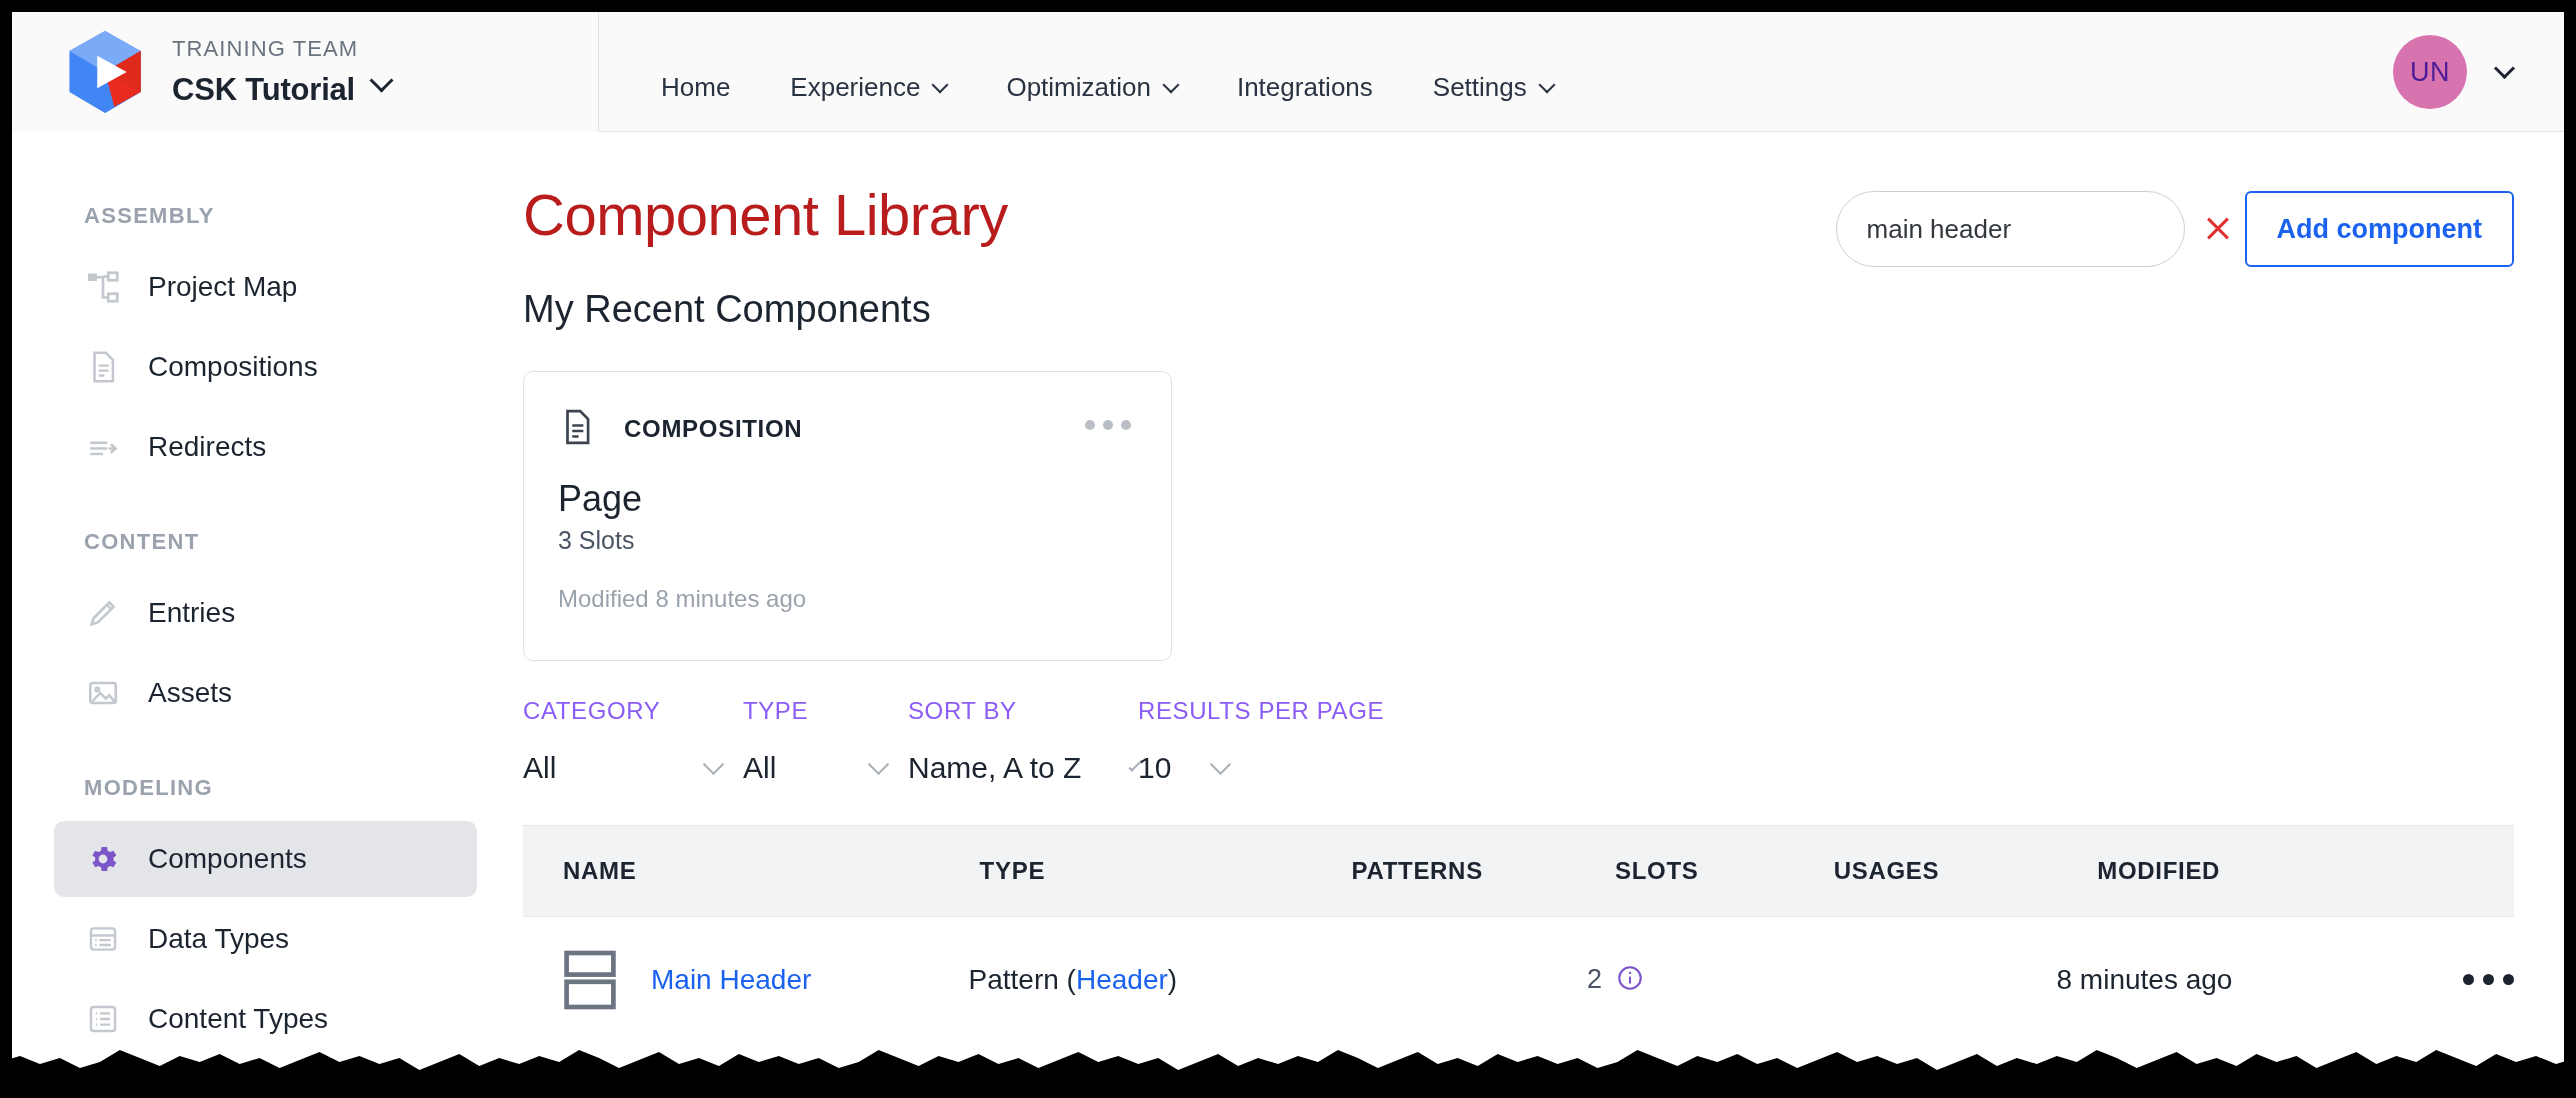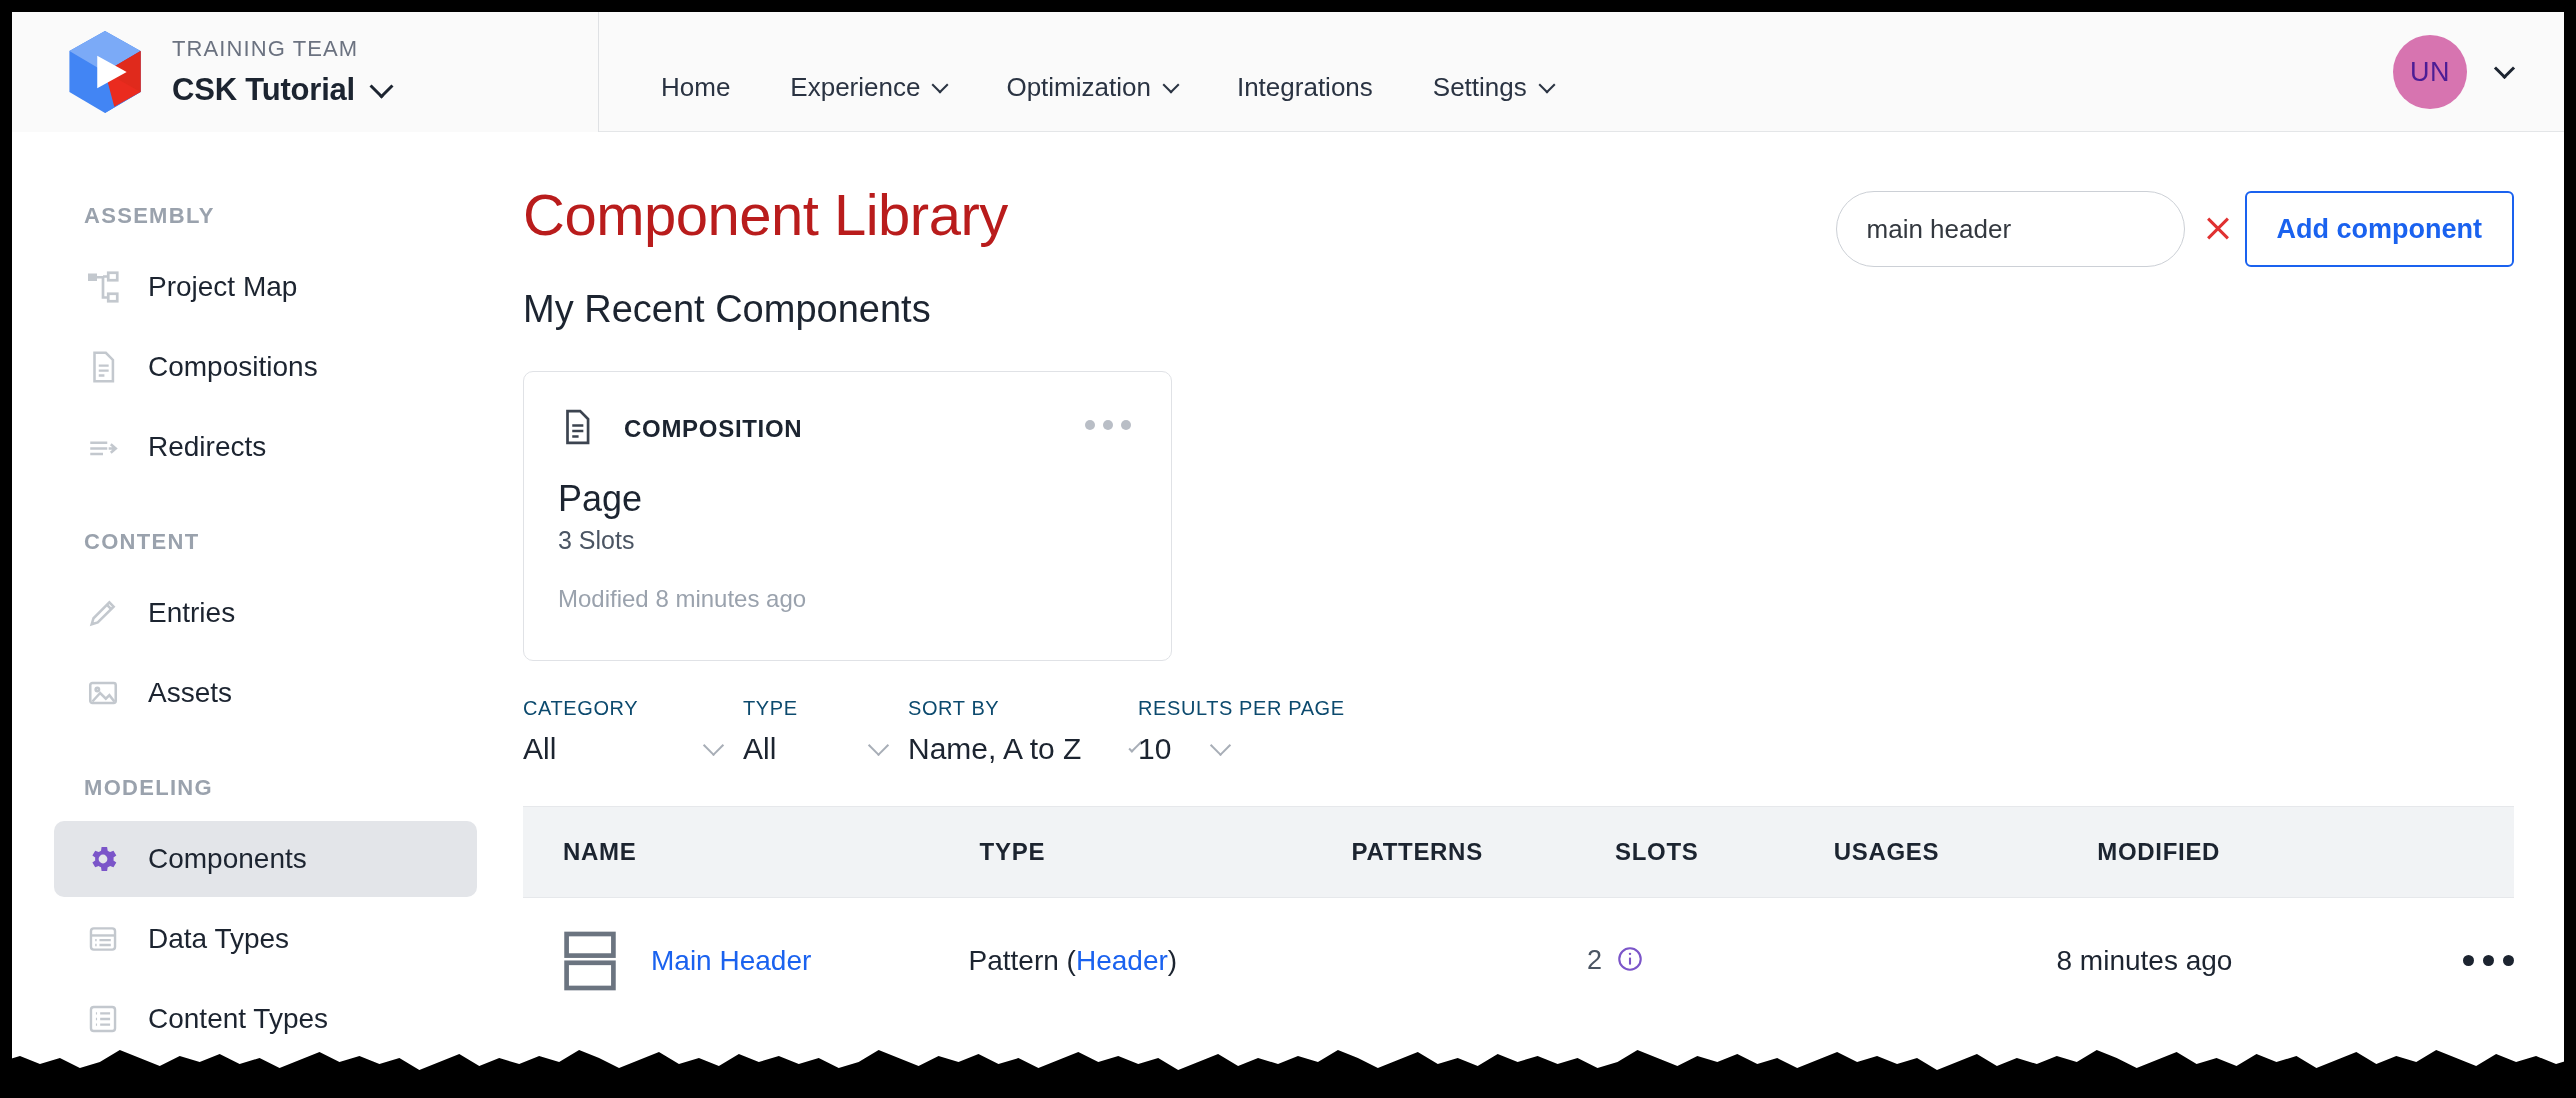--- a/index.html
+++ b/index.html
@@ -31,21 +31,21 @@
     padding-left: 54px;
     border-right: 1px solid #dfe1e4;
     background: #fafafa;
   }
   #logo { width: 78px; height: 82px; flex: 0 0 auto; }
   #brand-text { margin-left: 28px; }
   #team-label {
     font-size: 22px; letter-spacing: 1.1px;
     color: #6b7280; font-weight: 400; line-height: 1.3;
   }
-  #team-name-row { display: flex; align-items: center; margin-top: 8px; }
+  #team-name-row { display: flex; align-items: flex-start; margin-top: 8px; }
   #team-name {
     font-size: 31px; font-weight: 700; color: #1c2430;
     letter-spacing: -0.2px;
   }
   .chev {
     display: inline-block; width: 17px; height: 17px;
     border-right: 3px solid #1c2430; border-bottom: 3px solid #1c2430;
     transform: rotate(45deg); margin-left: 18px; margin-bottom: 7px;
   }
 
@@ -172,22 +172,22 @@
   #card-slots { font-size: 25px; color: #4b5563; margin-top: 6px; }
   #card-modified { font-size: 24px; color: #9aa2ad; margin-top: 30px; }
 
   
   #filters {
     margin-left: 10px; margin-top: 36px;
     display: flex; align-items: flex-start;
   }
   .filter { position: relative; }
   .filter-label {
-    font-size: 20px; color: #0c4a6e; letter-spacing: 0.6px;
-    margin-bottom: 12px; white-space: nowrap;
+    font-size: 24px; color: #8b5cf6; letter-spacing: 0.6px;
+    margin-bottom: 26px; white-space: nowrap;
   }
   .filter-row { display: flex; align-items: center; }
   .filter-value { font-size: 30px; color: #1c2430; white-space: nowrap; }
   .filter-chev {
     width: 15px; height: 15px;
     border-right: 2.6px solid #a8aeb7; border-bottom: 2.6px solid #a8aeb7;
     transform: rotate(45deg); margin-bottom: 8px;
   }
 
   

